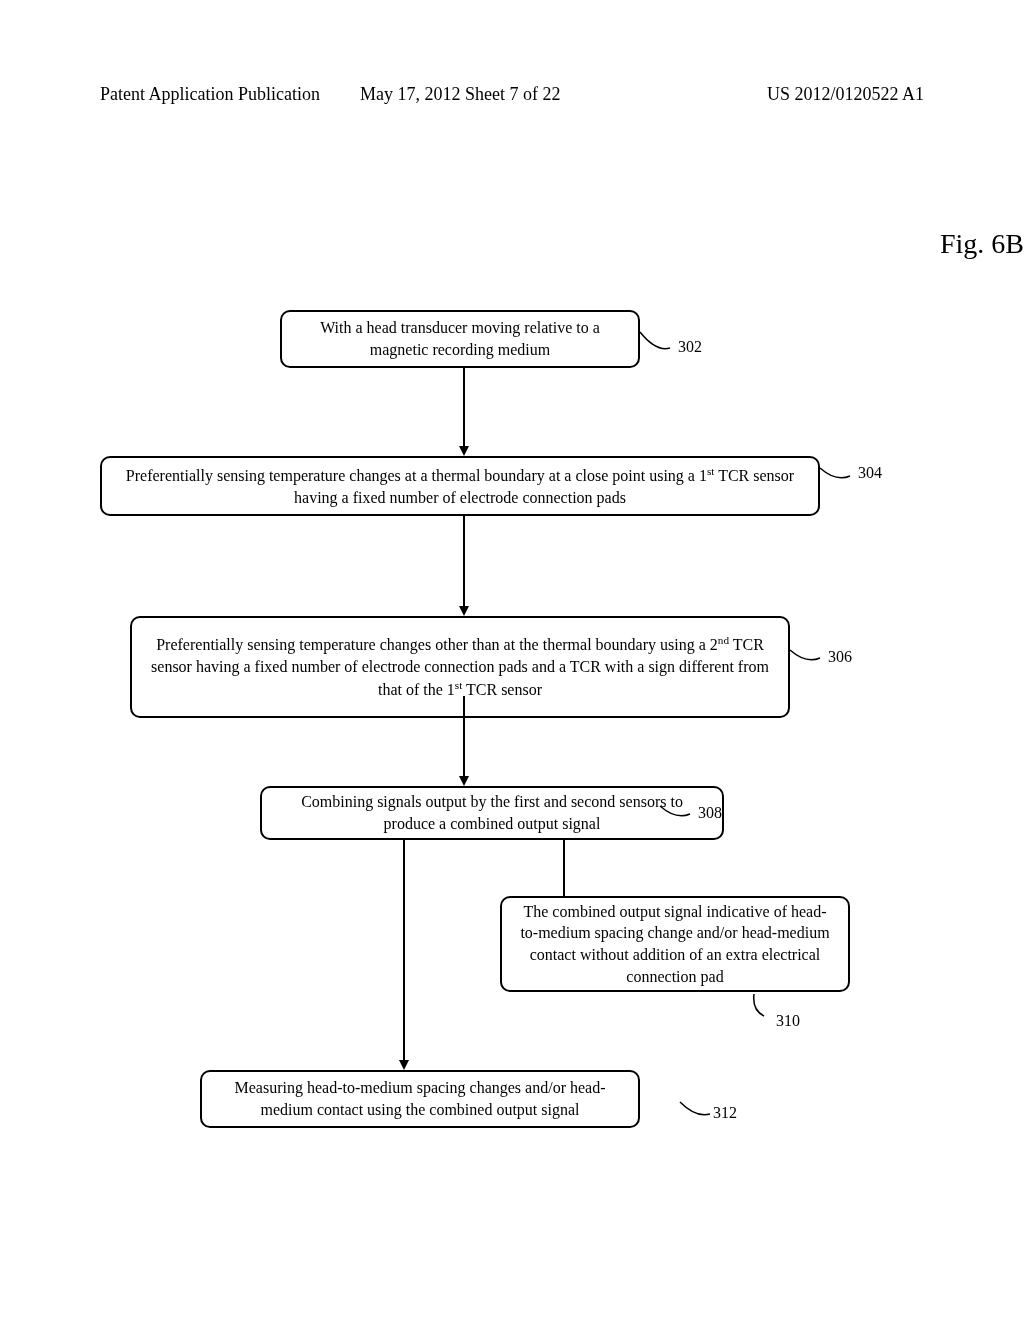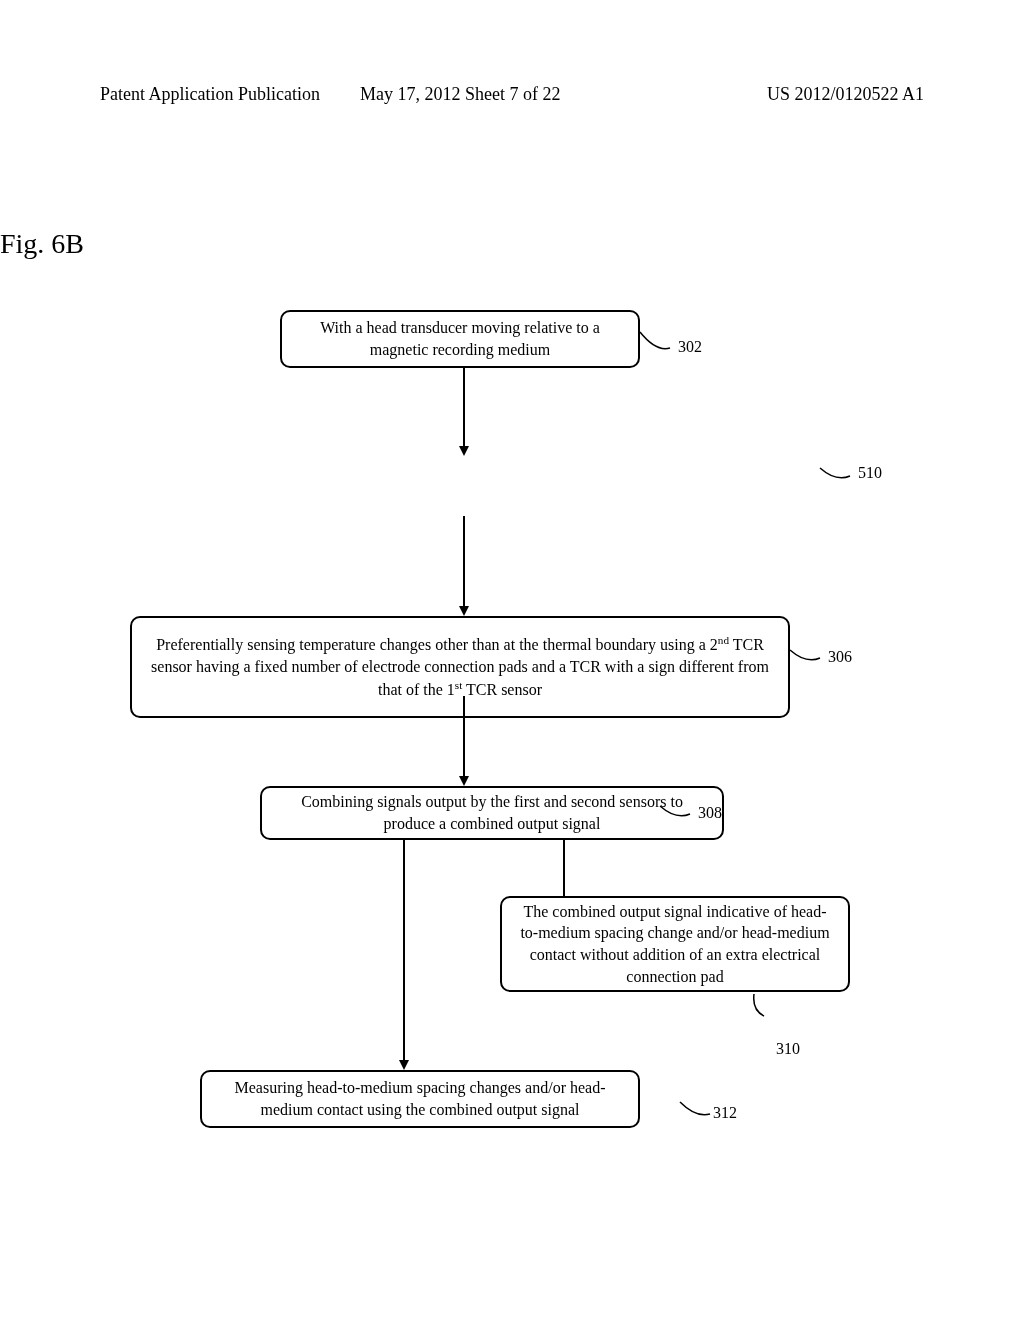--- a/index.html
+++ b/index.html
@@ -32,21 +32,21 @@
     }
     .header-right {
       position: absolute;
       right: 100px;
     }
     .fig-title {
       position: absolute;
       top: 228px;
       left: 0;
       right: 0;
-      text-align: left;
+      text-align: right;
       font-size: 28px;
     }
     .diagram {
       position: absolute;
       top: 300px;
       left: 0;
       width: 1024px;
       height: 940px;
     }
     .box {
@@ -92,24 +92,29 @@
   <svg class="ref-swoosh" style="left:638px; top:30px;" width="40" height="28">
     <path d="M2 2 Q 18 22 32 18" stroke="#000" fill="none" stroke-width="1.5"></path>
   </svg>
   <div class="ref-label" style="left:678px; top:38px;">302</div>
 
   <svg style="position:absolute; left:456px; top:68px;" width="16" height="88">
     <line x1="8" y1="0" x2="8" y2="80" stroke="#000" stroke-width="2"></line>
     <polygon points="8,88 3,78 13,78" fill="#000"></polygon>
   </svg>
 
+  <div class="box" style="left:100px; top:156px; width:720px; height:60px;">
+    <span>
+      <span>Preferentially sensing temperature changes at a thermal boundary at a close point using a 1</span><sup>st</sup><span> TCR sensor having a fixed number of electrode connection pads</span>
+    </span>
+  </div>
   <svg class="ref-swoosh" style="left:818px; top:160px;" width="40" height="28">
     <path d="M2 8 Q 18 22 32 16" stroke="#000" fill="none" stroke-width="1.5"></path>
   </svg>
-  <div class="ref-label" style="left:858px; top:164px;">510</div>
+  <div class="ref-label" style="left:858px; top:164px;">304</div>
 
   <svg style="position:absolute; left:456px; top:216px;" width="16" height="100">
     <line x1="8" y1="0" x2="8" y2="92" stroke="#000" stroke-width="2"></line>
     <polygon points="8,100 3,90 13,90" fill="#000"></polygon>
   </svg>
 
   <div class="box" style="left:130px; top:316px; width:660px; height:102px;">
     <span>
       <span>Preferentially sensing temperature changes other than at the thermal boundary using a 2</span><sup>nd</sup><span> TCR sensor having a fixed number of electrode connection pads and a TCR with a sign different from that of the 1</span><sup>st</sup><span> TCR sensor</span>
     </span>
@@ -140,21 +145,21 @@
   <svg style="position:absolute; left:556px; top:540px;" width="16" height="56">
     <line x1="8" y1="0" x2="8" y2="56" stroke="#000" stroke-width="2"></line>
   </svg>
 
   <div class="box" style="left:500px; top:596px; width:350px; height:96px;text-align:center;">
     <span>The combined output signal indicative of head-to-medium spacing change and/or head-medium contact without addition of an extra electrical connection pad</span>
   </div>
   <svg class="ref-swoosh" style="left:750px; top:692px;" width="26" height="30">
     <path d="M4 2 Q 2 18 14 24" stroke="#000" fill="none" stroke-width="1.5"></path>
   </svg>
-  <div class="ref-label" style="left:776px; top:712px;margin-top:28px;">310</div>
+  <div class="ref-label" style="left:776px; top:712px;">310</div>
 
   <div class="box" style="left:200px; top:770px; width:440px; height:58px;">
     <span>Measuring head-to-medium spacing changes and/or head-medium contact using the combined output signal</span>
   </div>
   <svg class="ref-swoosh" style="left:678px; top:796px;" width="40" height="28">
     <path d="M2 6 Q 18 22 32 18" stroke="#000" fill="none" stroke-width="1.5"></path>
   </svg>
   <div class="ref-label" style="left:713px; top:804px;">312</div>
 
 </div>

